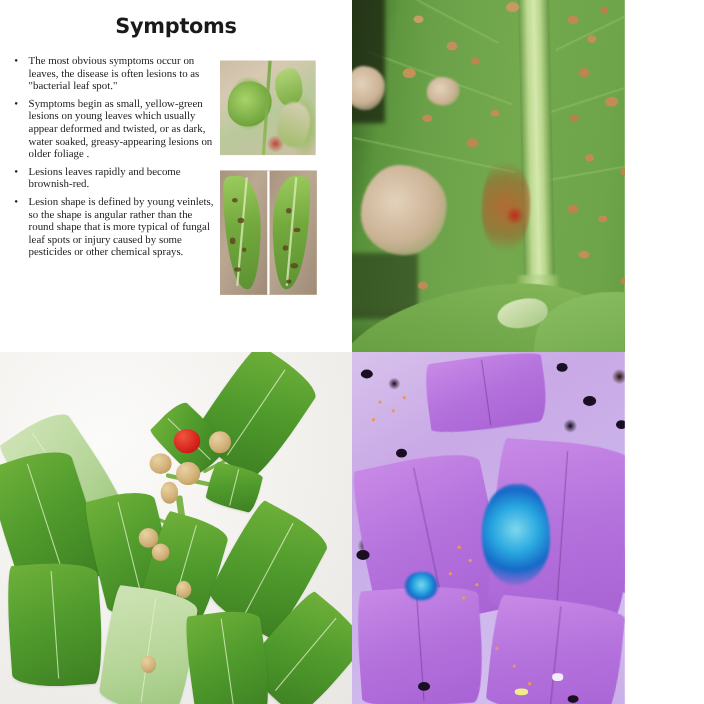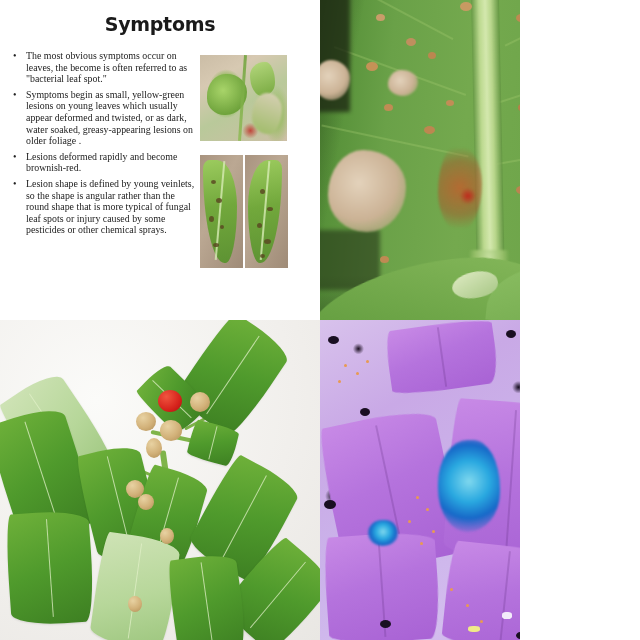--- a/index.html
+++ b/index.html
@@ -1,17 +1,17 @@
 <!DOCTYPE html>
 <html><head>
 <meta charset="utf-8">
 <style>
   html,body{margin:0;padding:0;background:#fff;}
   body{width:640px;height:640px;font-family:"Liberation Serif",serif;}
-  .grid{position:relative;width:520px;height:640px;display:grid;
+  .grid{position:relative;width:568px;height:640px;display:grid;
         grid-template-columns:320px 320px;grid-template-rows:320px 320px;overflow:hidden;}
   .cell{position:relative;overflow:hidden;}
 
   
   .slide{background:#ffffff;width:320px;height:320px;position:relative;}
   .slide-title{position:absolute;left:0;top:13px;width:320px;text-align:center;
                font-family:"DejaVu Sans",sans-serif;font-weight:bold;font-size:19px;
                letter-spacing:-0.3px;color:#1a1a1a;}
   .bullets{position:absolute;left:11px;top:50px;width:186px;}
   .bullet{position:relative;padding-left:15px;margin-bottom:4px;}
@@ -131,29 +131,29 @@
 <div class="grid">
 
   <div class="cell">
     <div class="slide">
 
       <div class="slide-title">Symptoms</div>
 
       <div class="bullets">
         <div class="bullet">
           <span class="dot">•</span>
-          <span class="txt">The most obvious symptoms occur on leaves, the become is often referred to as "bacterial leaf spot."</span>
+          <span class="txt">The most obvious symptoms occur on leaves, the disease is often lesions to as "bacterial leaf spot."</span>
         </div>
         <div class="bullet">
           <span class="dot">•</span>
           <span class="txt">Symptoms begin as small, yellow-green lesions on young leaves which usually appear deformed and twisted, or as dark, water soaked, greasy-appearing lesions on older foliage .</span>
         </div>
         <div class="bullet">
           <span class="dot">•</span>
-          <span class="txt">Lesions deformed rapidly and become brownish-red.</span>
+          <span class="txt">Lesions leaves rapidly and become brownish-red.</span>
         </div>
         <div class="bullet">
           <span class="dot">•</span>
           <span class="txt">Lesion shape is defined by young veinlets, so the shape is angular rather than the round shape that is more typical of fungal leaf spots or injury caused by some pesticides or other chemical sprays.</span>
         </div>
       </div>
 
       <div class="ph ph1">
         <div class="leafA"></div>
         <div class="leafB"></div>

